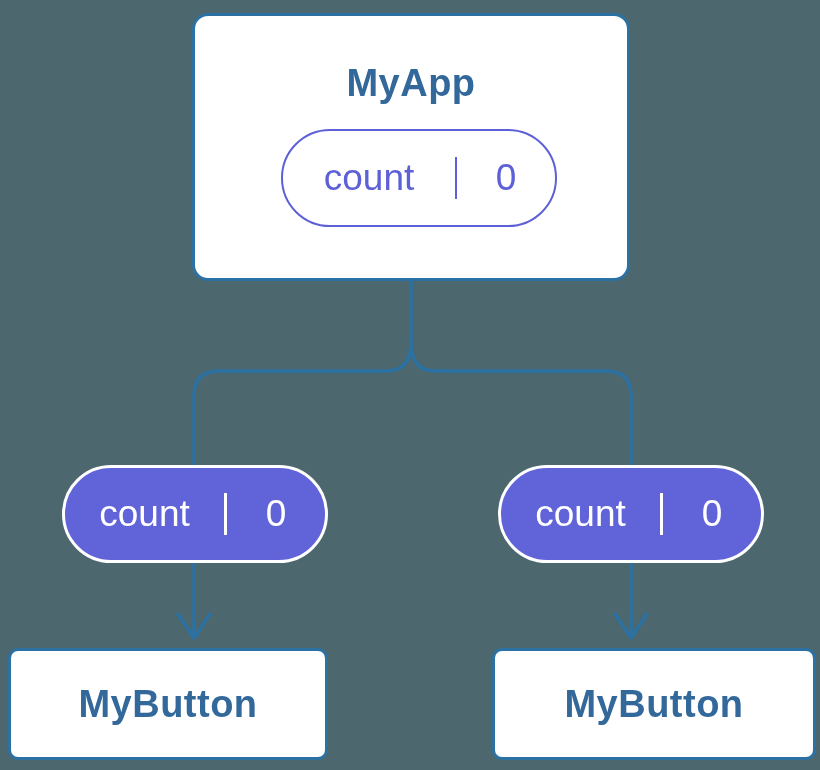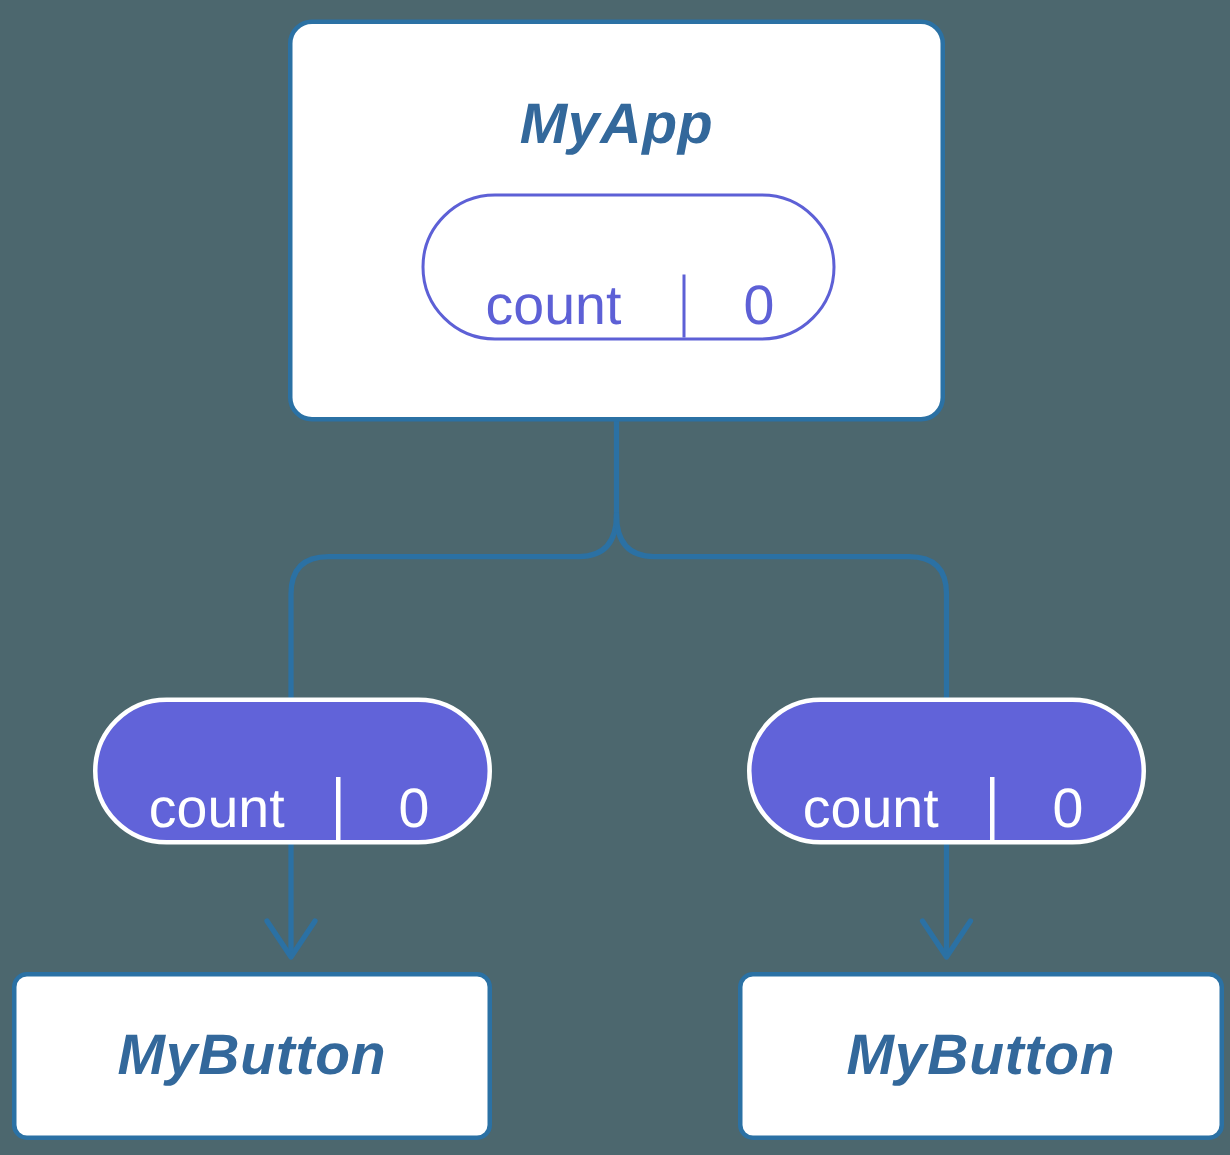--- a/index.html
+++ b/index.html
@@ -27,27 +27,26 @@
     left: 192px; top: 13px;
     width: 438px; height: 268px;
     border-radius: 16px;
   }
   .card-title {
     font-size: 38px;
     font-weight: 600;
     letter-spacing: 0.5px;
     color: #33689B;
     text-align: center;
-    font-style: italic;
   }
   .root-card .card-title { margin-top: 46px; }
   .pill {
     box-sizing: border-box;
     display: flex;
-    align-items: flex-end;
+    align-items: center;
     font-size: 37px;
     z-index: 3;
   }
   .outline-pill {
     position: absolute;
     left: 86px; top: 113px;
     width: 276px; height: 98px;
     background: #FFFFFF;
     border: 2.5px solid #5D60D6;
     border-radius: 49px;

